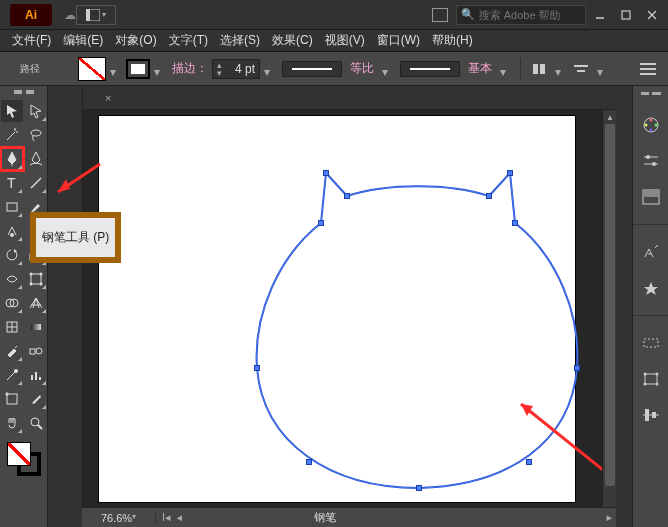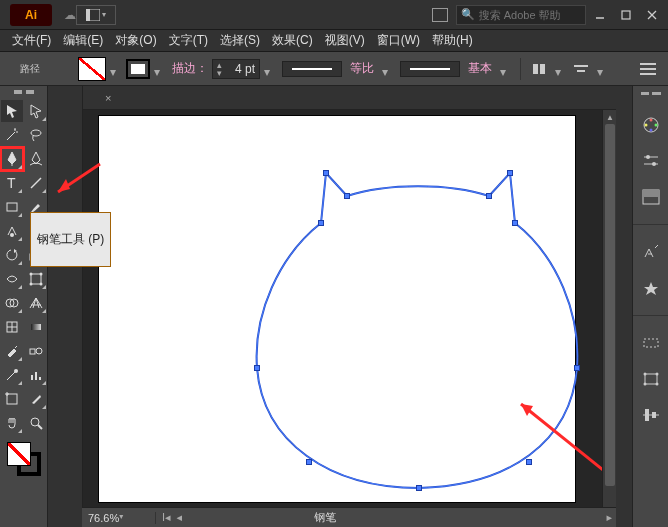--- a/index.html
+++ b/index.html
@@ -69,28 +69,28 @@
   
   
   .artboard { position: absolute; background: #fff; box-shadow: 0 0 0 1px #000; }
   
   
   .rightpanel { position: absolute; right: 0; top: 0; width: 36px; height: 100%; background: #474747; border-left: 1px solid #222; display: flex; flex-direction: column; align-items: center; padding-top: 6px; gap: 14px; }
   .rp-item { width: 22px; height: 22px; display: flex; align-items: center; justify-content: center; color: #ccc; }
   .rp-sep { width: 100%; height: 1px; background: #333; margin: 2px 0; }
   
   
-  .tooltip { position: absolute; background: #e8e8e8; color: #222; border: 1px solid #a16207; padding: 18px 6px; font-size: 12px; white-space: nowrap; z-index: 50; }
+  .tooltip { position: absolute; background: #e8e8e8; color: #222; border: 6px solid #a16207; padding: 11px 6px; font-size: 12px; white-space: nowrap; z-index: 50; }
   
   
   .red-arrow { position: absolute; z-index: 40; pointer-events: none; }
   
   
   .statusbar { position: absolute; bottom: 0; left: 82px; right: 52px; height: 20px; background: #474747; border-top: 1px solid #222; display: flex; align-items: center; font-size: 11px; color: #ddd; }
-  .statusbar .zoom { width: 74px; padding: 0 6px; border-right: 1px solid #333; display: flex; justify-content: flex-start; }
+  .statusbar .zoom { width: 74px; padding: 0 6px; border-right: 1px solid #333; display: flex; justify-content: center; }
   .statusbar .nav { padding: 0 6px; display: flex; gap: 6px; color: #aaa; }
   .statusbar .tool-status { margin: 0 auto; }
 </style>
 </head>
 <body>
 
 <div class="titlebar">
   <div class="app-logo">Ai</div>
   <span class="cloud-icon">☁</span>
   <div class="layout-sel">

